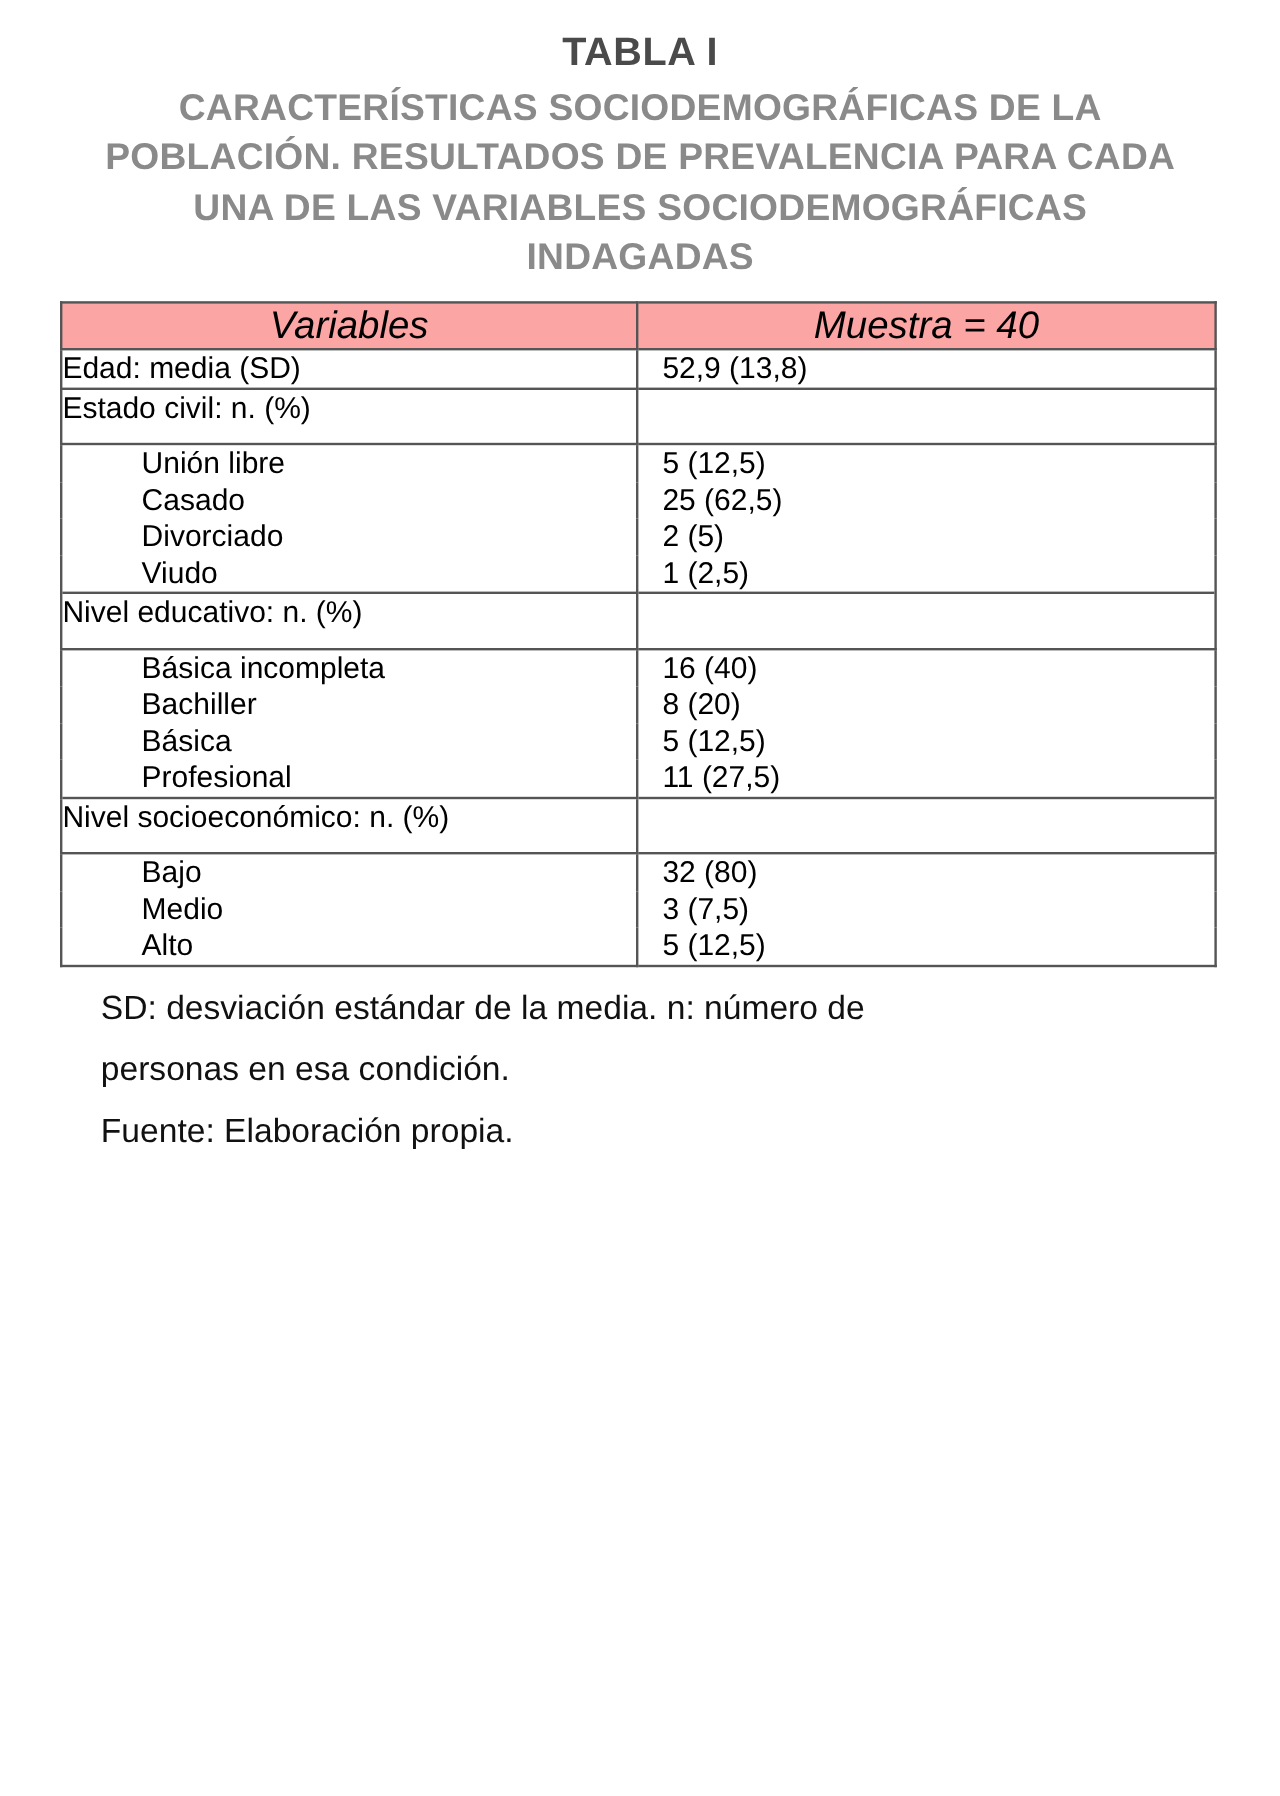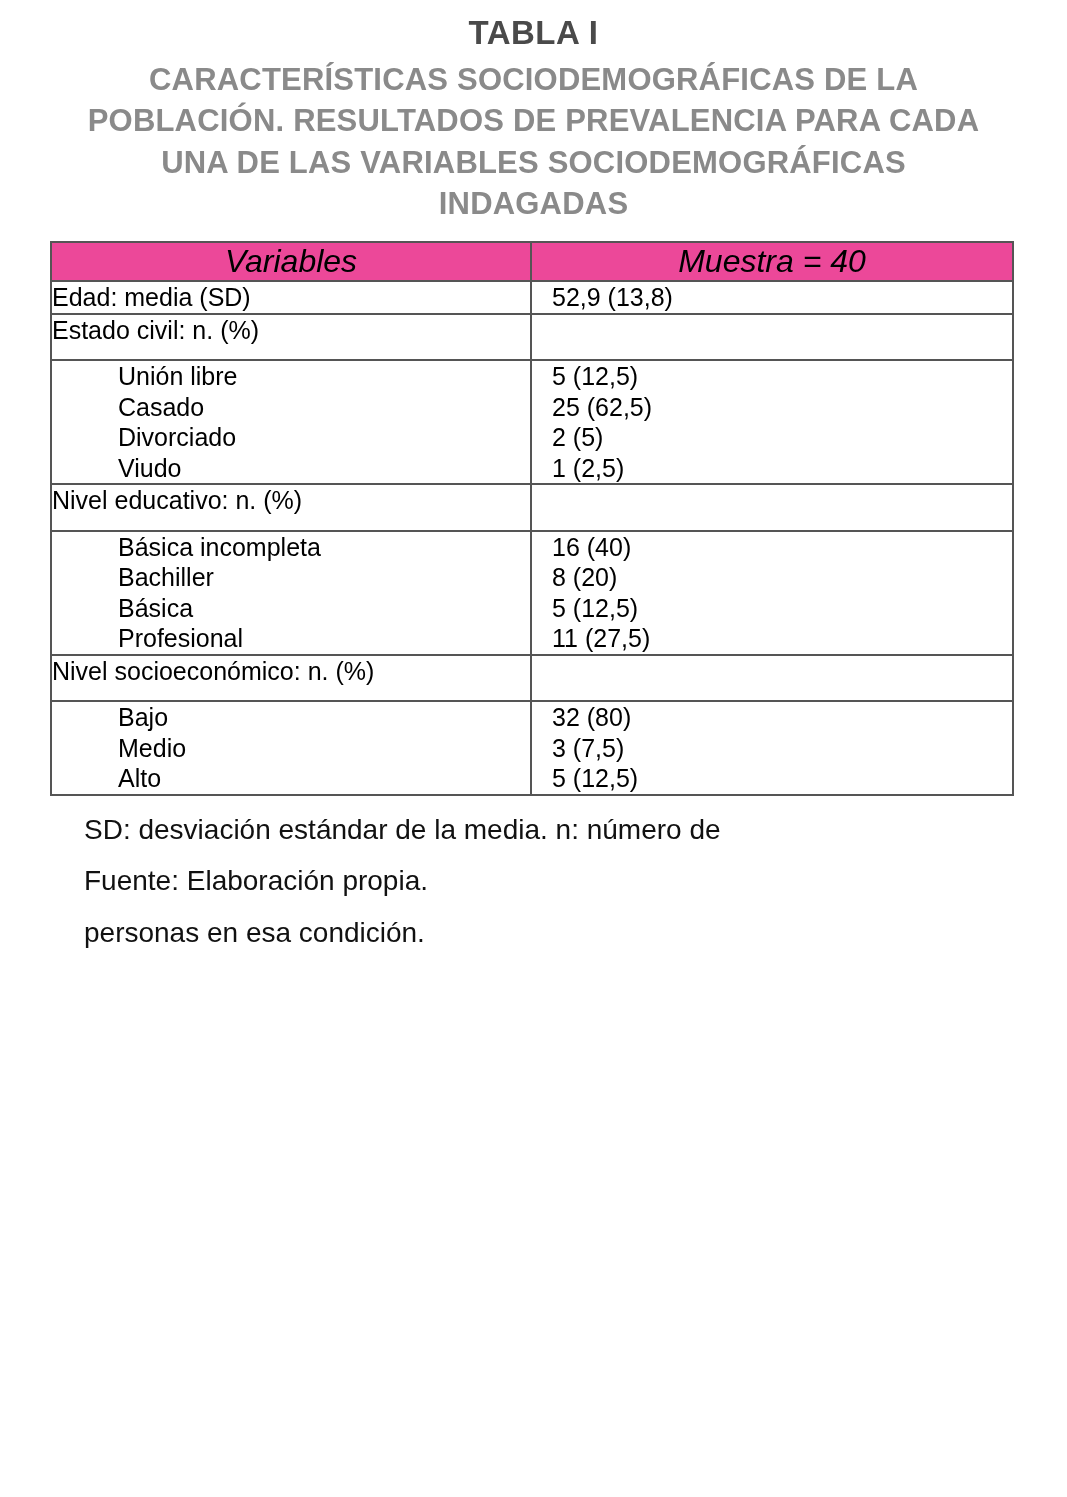--- a/index.html
+++ b/index.html
@@ -11,21 +11,21 @@
     width: 1067px;
     height: 1497px;
     font-family: "Liberation Sans", sans-serif;
     color: #000000;
     overflow: hidden;
   }
   .page {
     width: 1067px;
     height: 1284px;
     box-sizing: border-box;
-    padding: 12px 50px 0 50px;
+    padding: 22px 50px 0 50px;
     position: relative;
   }
   .title-block {
     text-align: center;
   }
   .tabla-label {
     font-size: 33px;
     font-weight: bold;
     color: #4a4a4a;
     letter-spacing: 0.5px;
@@ -48,21 +48,21 @@
   }
   table.tabla td, table.tabla th {
     border: 2px solid #555555;
     padding: 0;
     vertical-align: top;
   }
   .col-var { width: 480px; }
   .col-val { width: 482px; }
 
   th.hdr {
-    background: #ec4899;
+    background: #fca5a5;
     font-style: italic;
     font-weight: normal;
     font-size: 32px;
     text-align: center;
     padding: 12px 0 14px 0;
     color: #000;
   }
   .cell {
     font-size: 25px;
     padding: 11px 12px 12px 16px;
@@ -180,17 +180,17 @@
       </tr>
       <tr class="noline">
         <td class="cell indent first-col" style="border-bottom:2px solid #555;">Alto</td>
         <td class="cell val" style="border-bottom:2px solid #555;">5 (12,5)</td>
       </tr>
     </tbody>
   </table>
 
   <div class="footnotes">
     <div>SD: desviación estándar de la media. n: número de</div>
+    <div>personas en esa condición.</div>
     <div>Fuente: Elaboración propia.</div>
-    <div>personas en esa condición.</div>
   </div>
 
 </div>
 
 </body></html>

